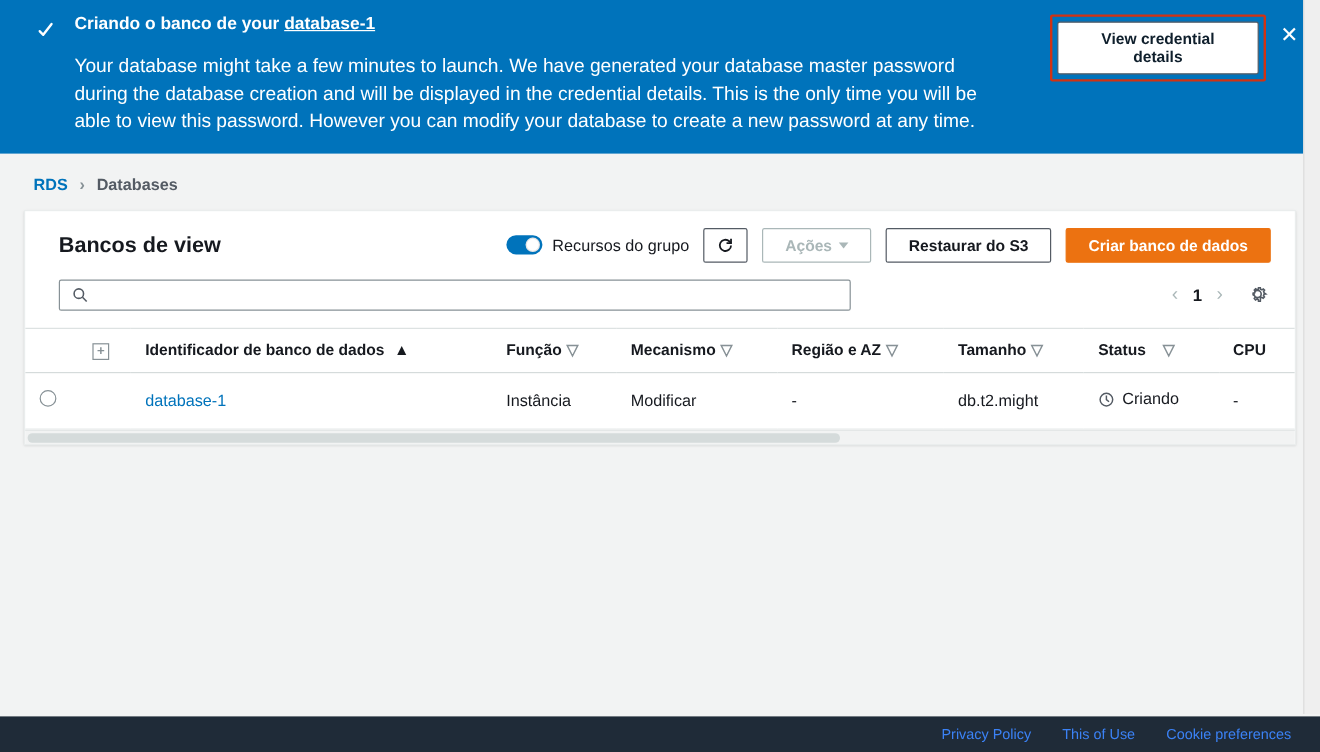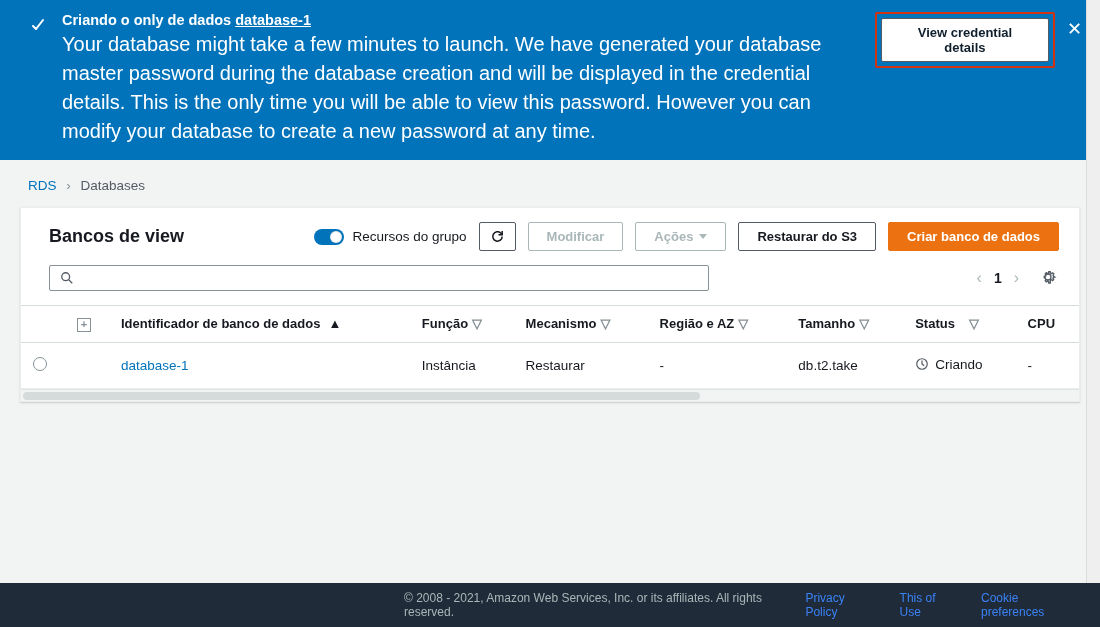--- a/index.html
+++ b/index.html
@@ -24,21 +24,21 @@
     gap: 16px;
   }
   .banner-icon {
     flex: 0 0 14px;
     margin-top: 6px;
   }
   .banner-icon svg { display:block; }
   .banner-text { flex: 1 1 auto; }
   .banner-title { font-weight: 700; font-size: 14.5px; }
   .banner-title .db-link { text-decoration: underline; cursor: pointer; }
-  .banner-desc { font-size: 20px; line-height: 1.45; margin-top: 2px; max-width: 820px; }
+  .banner-desc { font-size: 16px; line-height: 1.45; margin-top: 16px; max-width: 820px; }
   .banner-actions { display:flex; align-items:flex-start; gap:12px; }
   .view-cred-wrap {
     border: 2px solid #d13212;
     padding: 4px;
     border-radius: 2px;
     margin-left: 22px;
   }
   .view-cred-btn {
     background: #fff;
     color: #0f1f2c;
@@ -55,20 +55,21 @@
     line-height: 1;
     cursor: pointer;
     margin-top: 8px;
   }
 
   
   .breadcrumb {
     padding: 18px 28px 14px 28px;
     font-size: 13.5px;
     color: #545b64;
+    font-weight: bold;
   }
   .breadcrumb a { color: #0073bb; text-decoration: none; }
   .breadcrumb .chev { color:#879196; margin: 0 6px; }
 
   
   .panel {
     background: #fff;
     margin: 0 20px;
     box-shadow: 0 1px 1px rgba(0,0,0,.08), 0 1px 3px rgba(0,0,0,.08);
     border: 1px solid #eaeded;
@@ -147,21 +148,21 @@
     padding:14px 12px; font-size:13.5px; color:#16191f; border-bottom:1px solid #eaeded;
     white-space:nowrap;
   }
   .radio {
     width:14px;height:14px;border:1.5px solid #879196;border-radius:50%;display:inline-block;
   }
   .expand-box {
     width:14px;height:14px;border:1.5px solid #879196;display:inline-flex;align-items:center;justify-content:center;font-size:11px;line-height:1;color:#879196;
   }
   .link { color:#0073bb; cursor:pointer; }
-  .status-cell { display:inline-flex; align-items:flex-start; gap:6px; }
+  .status-cell { display:inline-flex; align-items:center; gap:6px; }
   .pending-icon { width:14px;height:14px; }
 
   
   .hscroll {
     height:12px; background:#f2f3f3; border-top:1px solid #e0e4e4;
     position:relative;
   }
   .hscroll::before {
     content:""; position:absolute; left:2px; top:2px; height:8px; width:64%;
     background:#d5dbdb; border-radius:4px;
@@ -189,21 +190,21 @@
 <body>
 
 <div class="banner">
   <div class="banner-icon">
     <svg width="12" height="12" viewBox="0 0 12 12">
         <path d="M1 8 L4 11 L11 2" stroke="#fff" stroke-width="2" fill="none" stroke-linecap="round"></path>
       </svg>
   </div>
   <div class="banner-text">
     <div class="banner-title">
-      <span>Criando o only de dados </span><span class="db-link">database-1</span>
+      <span>Criando o banco de your </span><span class="db-link">database-1</span>
     </div>
     <div class="banner-desc">Your database might take a few minutes to launch. We have generated your database master password during the database creation and will be displayed in the credential details. This is the only time you will be able to view this password. However you can modify your database to create a new password at any time.</div>
   </div>
   <div class="banner-actions">
     <div class="view-cred-wrap">
       <button class="view-cred-btn">View credential details</button>
     </div>
     <div class="banner-close">✕</div>
   </div>
 </div>
@@ -223,21 +224,20 @@
           <div class="toggle-thumb"></div>
         </div>
       <span>Recursos do grupo</span>
     </div>
     <button class="btn icon-only">
       <svg width="15" height="15" viewBox="0 0 16 16">
           <path d="M13 8a5 5 0 1 1-1.6-3.7L13 6" fill="none" stroke="#16191f" stroke-width="1.6"></path>
           <path d="M13 2v4h-4" fill="none" stroke="#16191f" stroke-width="1.6"></path>
         </svg>
     </button>
-    <button class="btn disabled">Modificar</button>
     <button class="btn disabled">
       <span>Ações</span>
       <span class="caret-down"></span>
     </button>
     <button class="btn">Restaurar do S3</button>
     <button class="btn primary">Criar banco de dados</button>
   </div>
 
   <div class="filter-row">
     <div class="filter-box">
@@ -272,40 +272,39 @@
           <th><span>Status</span><span class="sort" style="margin-left:14px">▽</span></th>
           <th><span>CPU</span></th>
         </tr>
       </thead>
       <tbody>
         <tr>
           <td><span class="radio"></span></td>
           <td></td>
           <td><span class="link">database-1</span></td>
           <td>Instância</td>
-          <td>Restaurar</td>
+          <td>Modificar</td>
           <td>-</td>
-          <td>db.t2.take</td>
+          <td>db.t2.might</td>
           <td>
             <span class="status-cell">
               <svg class="pending-icon" viewBox="0 0 16 16">
                   <circle cx="8" cy="8" r="6" fill="none" stroke="#545b64" stroke-width="1.4"></circle>
                   <path d="M8 4v4l2.5 2" fill="none" stroke="#545b64" stroke-width="1.4"></path>
                 </svg>
               <span>Criando</span>
             </span>
           </td>
           <td>-</td>
         </tr>
       </tbody>
     </table>
   </div>
   <div class="hscroll"></div>
 </div>
 
 <div class="page-scroll"></div>
 
 <div class="footer">
-  <span class="copyright">© 2008 - 2021, Amazon Web Services, Inc. or its affiliates. All rights reserved.</span>
   <a href="#">Privacy Policy</a>
   <a href="#">This of Use</a>
   <a href="#">Cookie preferences</a>
 </div>
 
 </body></html>

